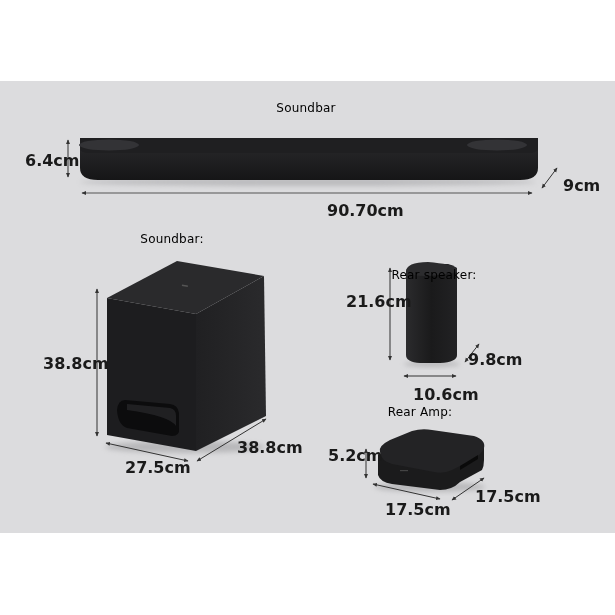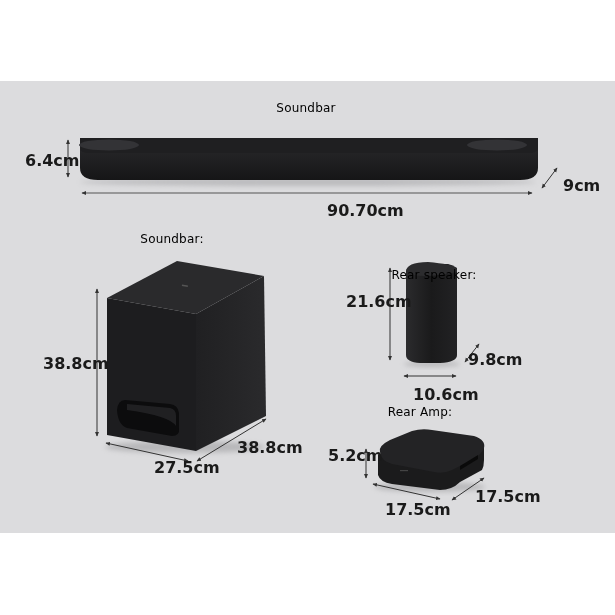--- a/index.html
+++ b/index.html
@@ -104,21 +104,21 @@
 <div class="title" style="left:306px; top:101px;">Soundbar</div>
 <div class="title" style="left:172px; top:232px;">Soundbar:</div>
 <div class="title" style="left:434px; top:232px;margin-top:36px;">Rear speaker:</div>
 <div class="title" style="left:420px; top:405px;">Rear Amp:</div>
 
 <div class="label" style="left:25px; top:151px;">6.4cm</div>
 <div class="label" style="left:284px; top:201px;margin-left:43px;">90.70cm</div>
 <div class="label" style="left:563px; top:176px;">9cm</div>
 
 <div class="label" style="left:43px; top:354px;">38.8cm</div>
-<div class="label" style="left:125px; top:458px;margin-left:29px;">27.5cm</div>
+<div class="label" style="left:125px; top:458px;">27.5cm</div>
 <div class="label" style="left:237px; top:438px;">38.8cm</div>
 
 <div class="label" style="left:346px; top:292px;">21.6cm</div>
 <div class="label" style="left:413px; top:385px;">10.6cm</div>
 <div class="label" style="left:468px; top:350px;">9.8cm</div>
 
 <div class="label" style="left:328px; top:446px;">5.2cm</div>
 <div class="label" style="left:385px; top:500px;">17.5cm</div>
 <div class="label" style="left:475px; top:487px;">17.5cm</div>
 

